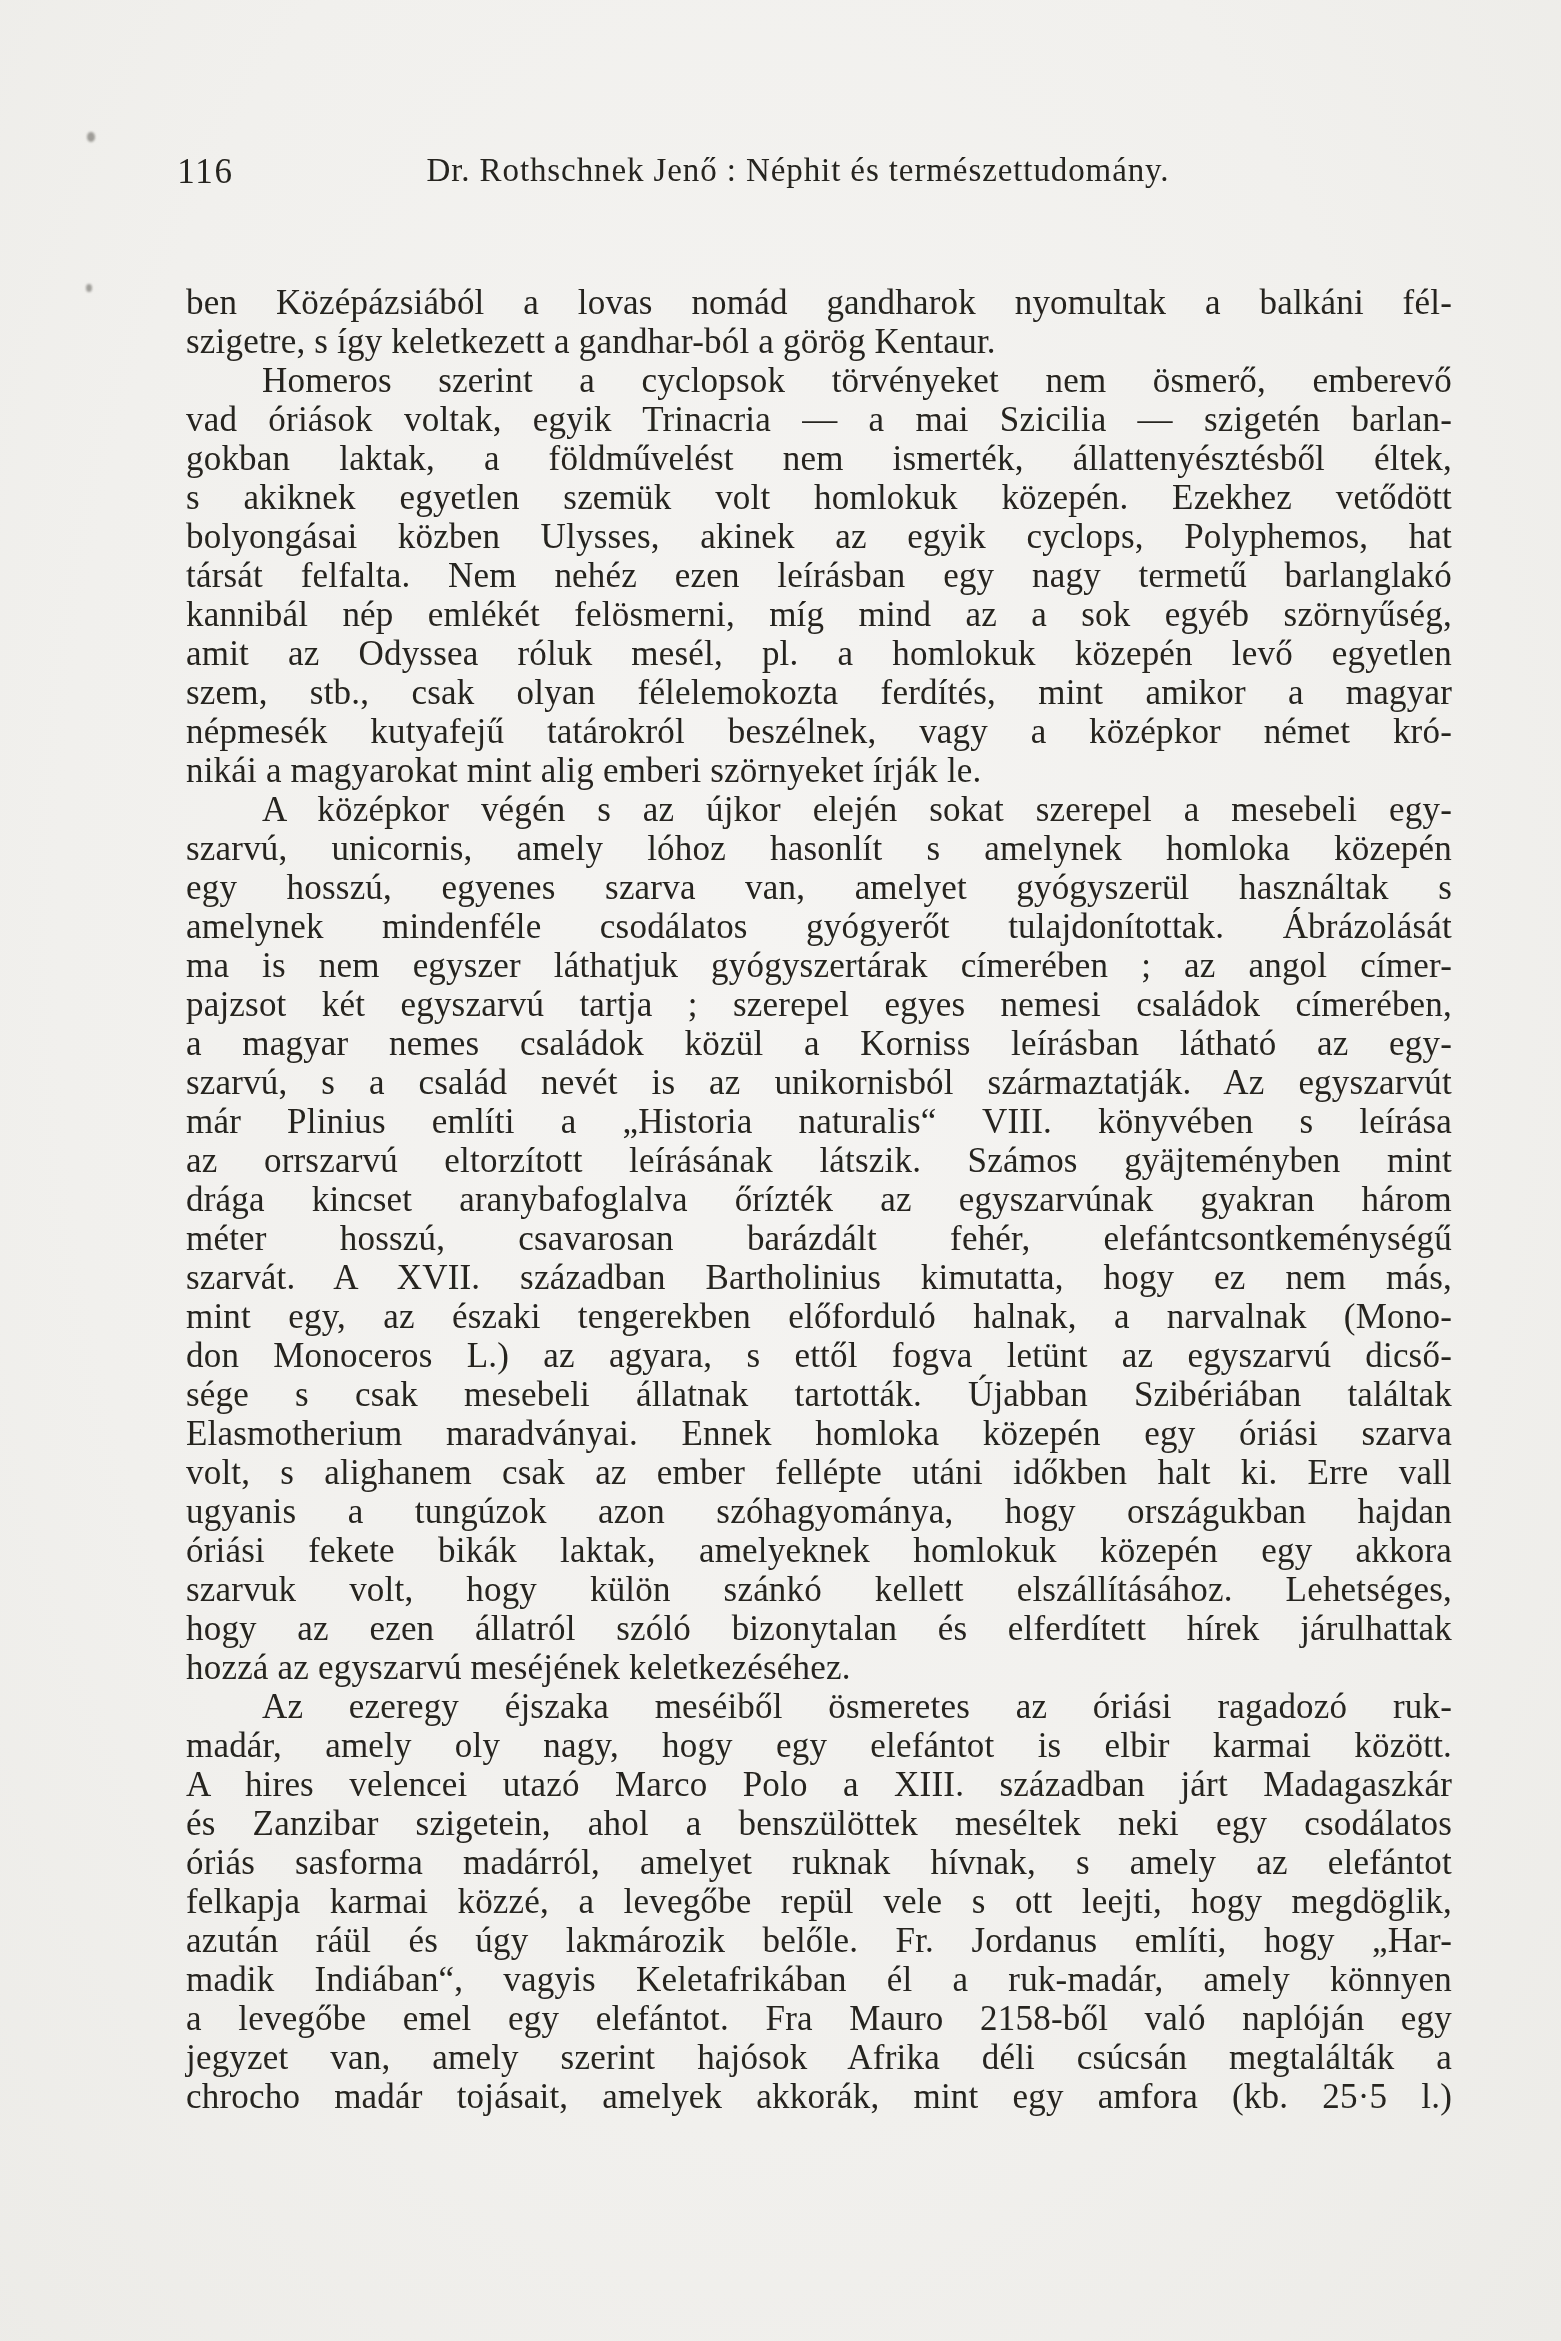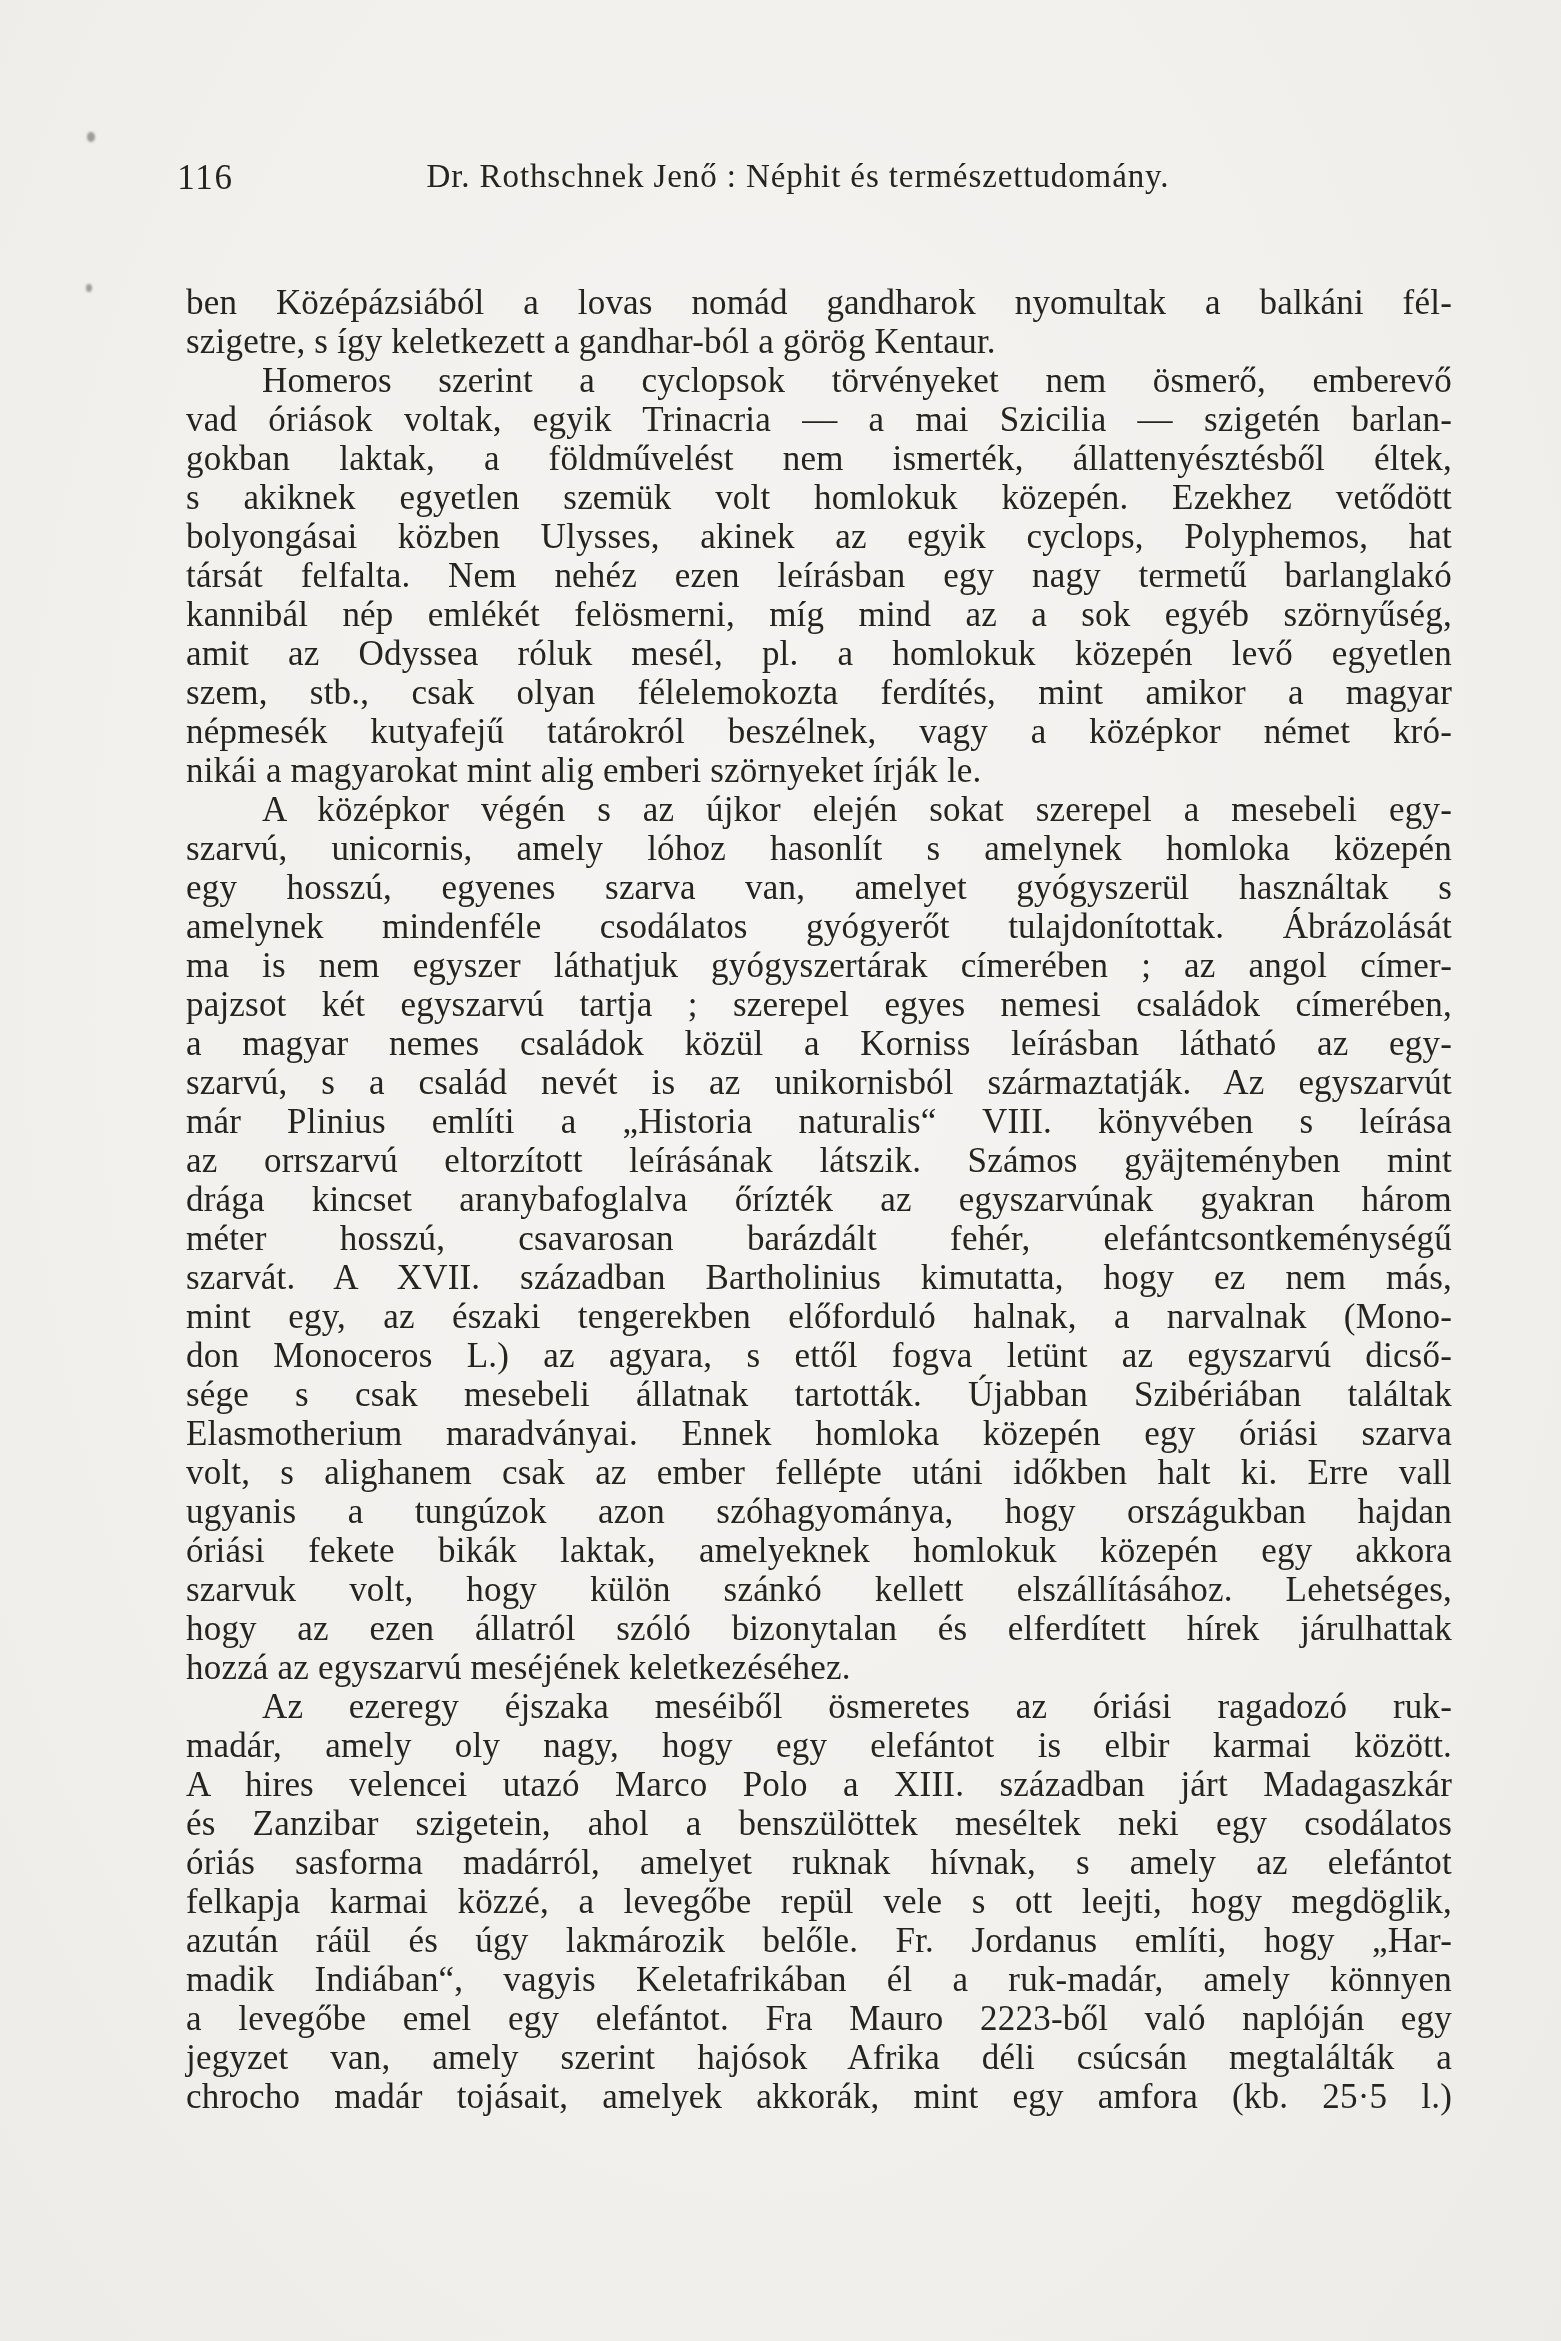--- a/index.html
+++ b/index.html
@@ -16,21 +16,21 @@
     color: var(--ink, #26241f);
   }
   .scan-page {
     position: absolute;
     inset: 0;
   }
   
   .running-header {
     position: absolute;
     left: 186px;
-    top: 158px;
+    top: 152px;
     width: 1266px;
     height: 42px;
   }
   .pagenum {
     position: absolute;
     left: -8.7px;
     top: 0;
     font-size: 35px;
     letter-spacing: 1.7px;
   }
@@ -124,19 +124,19 @@
       <div class="line">hogy az ezen állatról szóló bizonytalan és elferdített hírek járulhattak</div>
       <div class="line end">hozzá az egyszarvú meséjének keletkezéséhez.</div>
       <div class="line indent">Az ezeregy éjszaka meséiből ösmeretes az óriási ragadozó ruk-</div>
       <div class="line">madár, amely oly nagy, hogy egy elefántot is elbir karmai között.</div>
       <div class="line">A hires velencei utazó Marco Polo a XIII. században járt Madagaszkár</div>
       <div class="line">és Zanzibar szigetein, ahol a benszülöttek meséltek neki egy csodálatos</div>
       <div class="line">óriás sasforma madárról, amelyet ruknak hívnak, s amely az elefántot</div>
       <div class="line">felkapja karmai közzé, a levegőbe repül vele s ott leejti, hogy megdöglik,</div>
       <div class="line">azután ráül és úgy lakmározik belőle. Fr. Jordanus említi, hogy „Har-</div>
       <div class="line">madik Indiában“, vagyis Keletafrikában él a ruk-madár, amely könnyen</div>
-      <div class="line">a levegőbe emel egy elefántot. Fra Mauro 2223-ből való naplóján egy</div>
+      <div class="line">a levegőbe emel egy elefántot. Fra Mauro 2158-ből való naplóján egy</div>
       <div class="line">jegyzet van, amely szerint hajósok Afrika déli csúcsán megtalálták a</div>
       <div class="line">chrocho madár tojásait, amelyek akkorák, mint egy amfora (kb. 25·5 l.)</div>
     </main>
 
 </div>
 
 
 </body></html>

